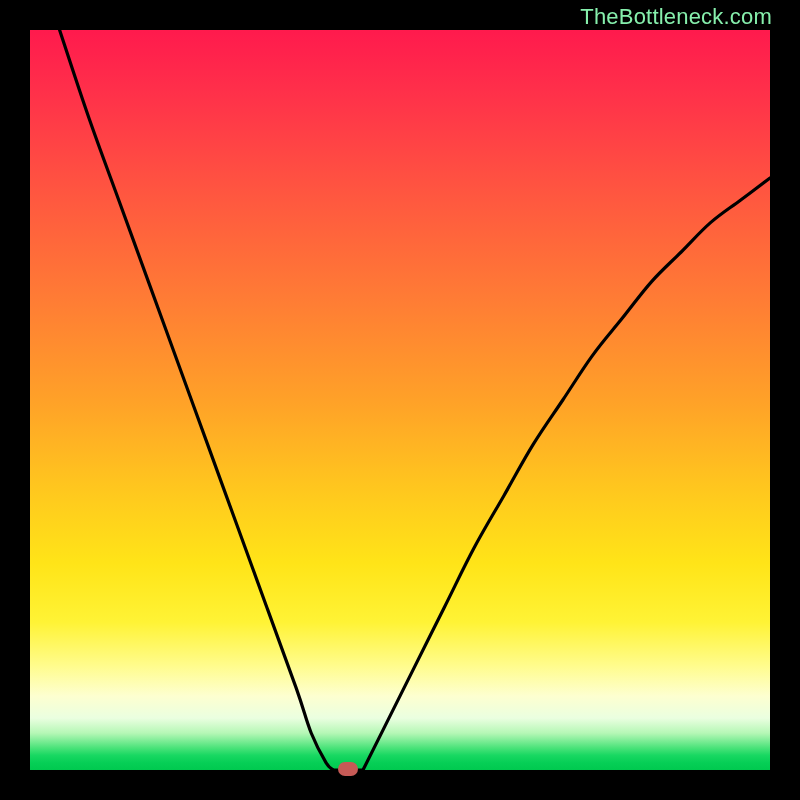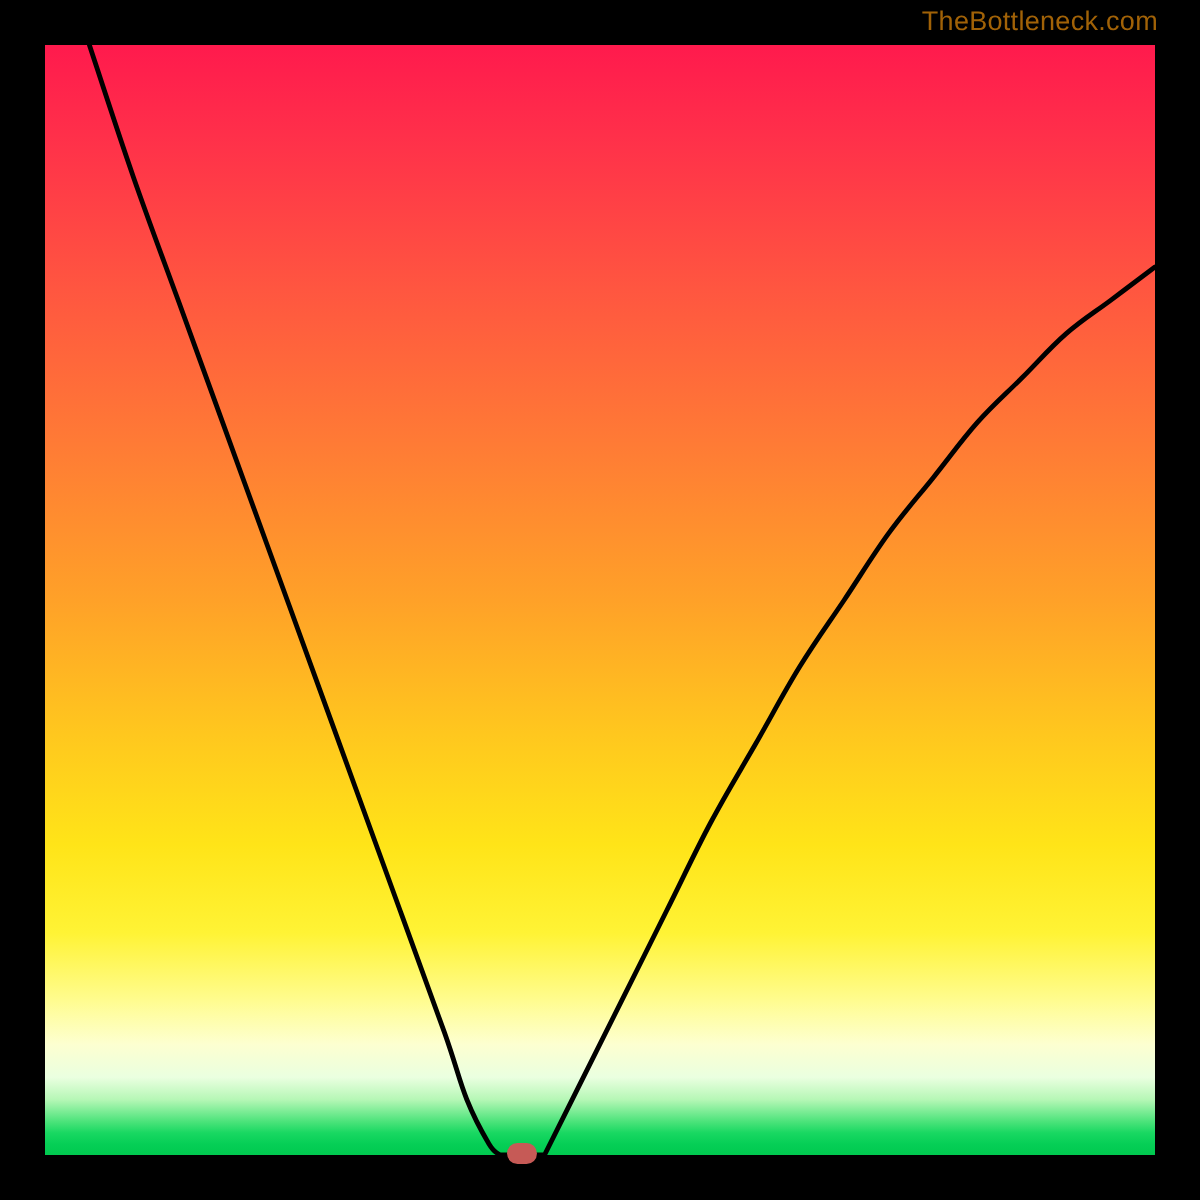--- a/index.html
+++ b/index.html
@@ -43,22 +43,22 @@
       #4be37a 97%,
       #19d862 98%,
       #06cf56 99%,
       #00c94f 100%
     );
   }
   .watermark {
     position: absolute;
     top: 4px;
     right: 28px;
-    color: #a16207;
-    font-size: 18px;
+    color: #86efac;
+    font-size: 22px;
     letter-spacing: 0.2px;
     user-select: none;
   }
   svg.curve {
     position: absolute;
     top: 0;
     left: 0;
     width: 740px;
     height: 740px;
   }

